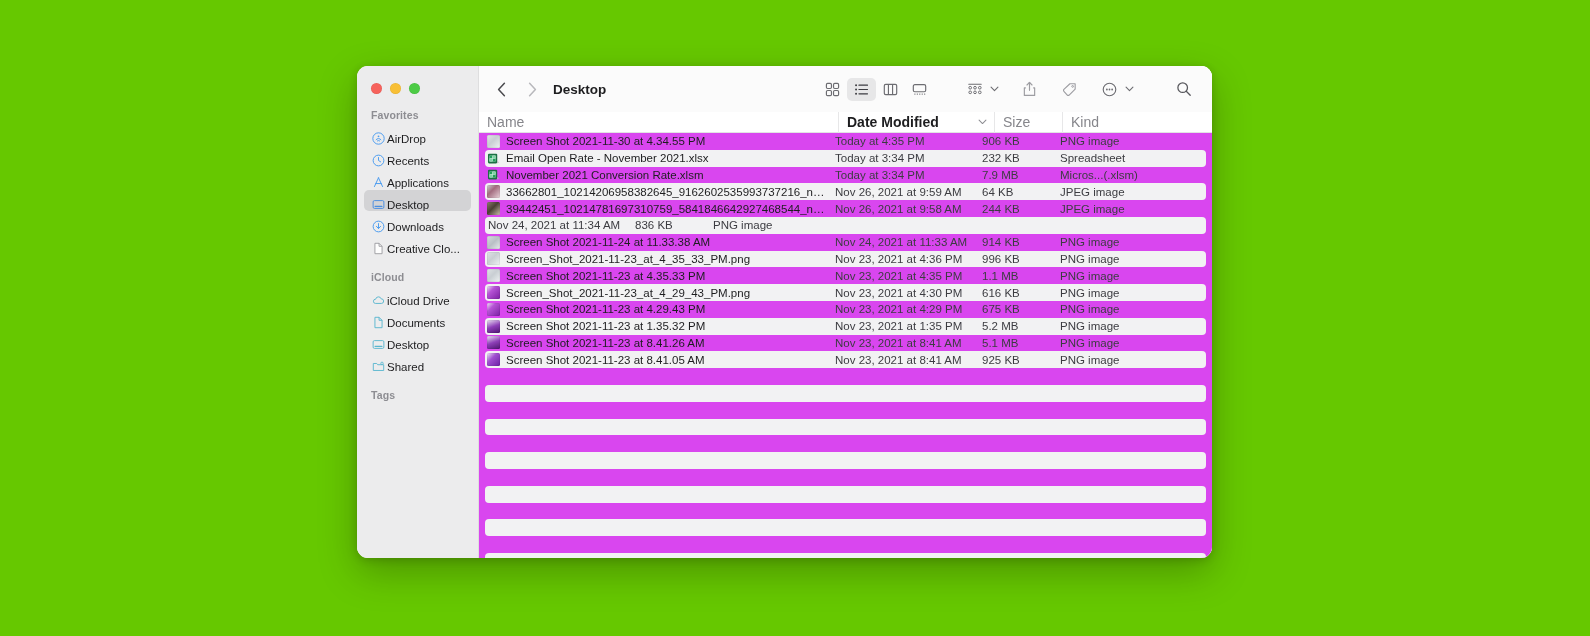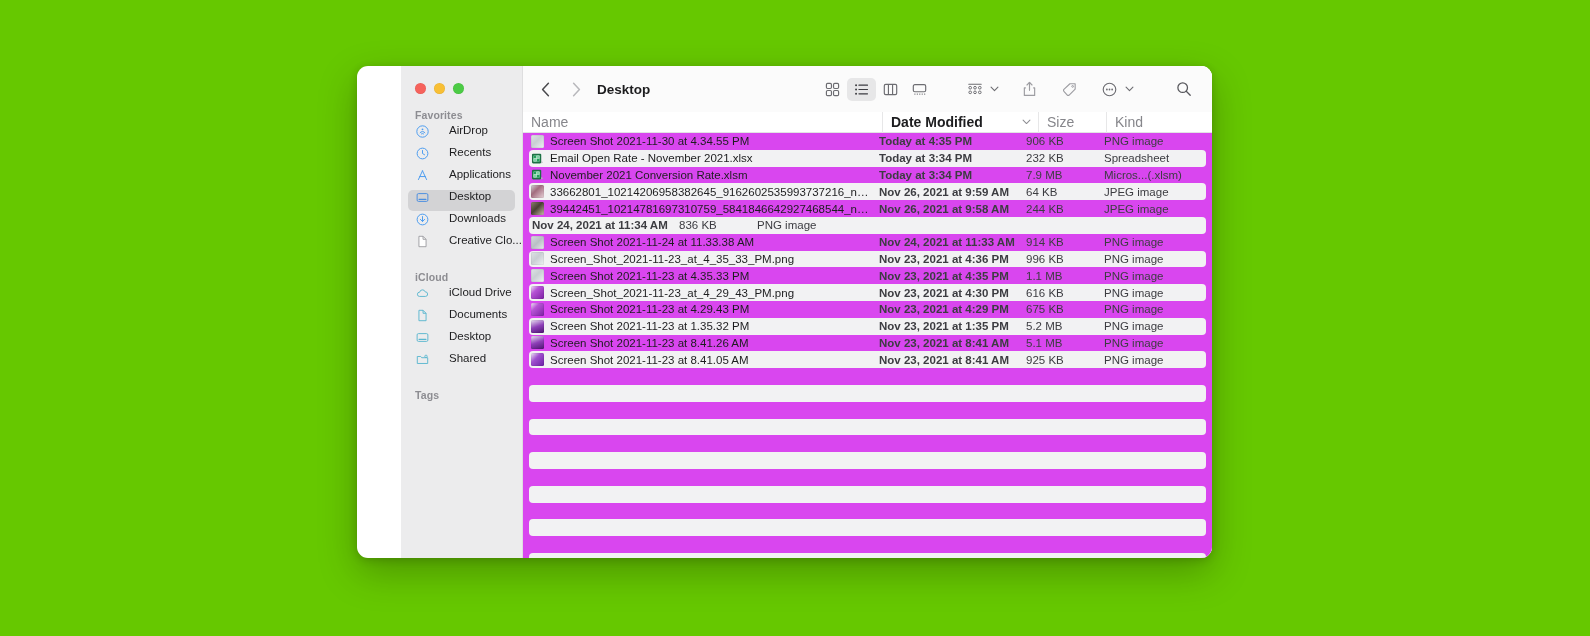--- a/index.html
+++ b/index.html
@@ -29,21 +29,20 @@
   
   #sidebar {
     width: 122px;
     flex: 0 0 122px;
     background: #ececed;
     border-right: 1px solid #dededf;
     box-sizing: border-box;
     padding-top: 6px;
     position: relative;
     font-size: 11.5px;
-    margin-left: 44px;
   }
   .traffic-lights {
     display: flex;
     gap: 8px;
     padding: 11px 0 0 14px;
     height: 21px;
     box-sizing: border-box;
   }
   .light {
     width: 11px; height: 11px;
@@ -58,28 +57,28 @@
   .sb-section-title {
     color: #8d8d92;
     font-size: 10.5px;
     font-weight: 700;
     padding: 0 0 3px 14px;
     margin-top: 16px;
     letter-spacing: 0.1px;
   }
   .sb-item {
     display: flex;
-    align-items: flex-start;
+    align-items: flex-end;
     height: 21px;
     margin: 0 7px 1px 7px;
     padding-left: 7px;
     border-radius: 5px;
     color: #1d1d1f;
     font-size: 11.5px;
-    gap: 20px;
+    gap: 2px;
     white-space: nowrap;
   }
   .sb-item.selected { background: #d3d3d5; }
   .sb-icon {
     width: 14px; height: 14px;
     flex: 0 0 14px;
     display: flex; align-items: center; justify-content: center;
   }
   .sb-icon svg { display: block; }
 
@@ -186,21 +185,21 @@
   .c-name {
     width: 347px;
     padding-left: 8px;
     display: flex;
     align-items: center;
     gap: 6px;
     white-space: nowrap;
     overflow: hidden;
   }
   .c-name .fname { overflow: hidden; text-overflow: ellipsis; }
-  .c-date { width: 156px; padding-left: 9px; color: #3c3c41; font-weight: bold; }
+  .c-date { width: 156px; padding-left: 9px; color: #3c3c41; }
   .c-size { width: 68px; padding-right: 10px; color: #3c3c41; }
   .c-kind { flex: 1 1 auto; padding-left: 10px; color: #3c3c41; }
 
   .ficon {
     width: 13px; height: 13px;
     flex: 0 0 13px;
     border-radius: 1.5px;
     display: block;
     box-shadow: inset 0 0 0 0.5px rgba(0,0,0,0.10);
     background-size: cover;

